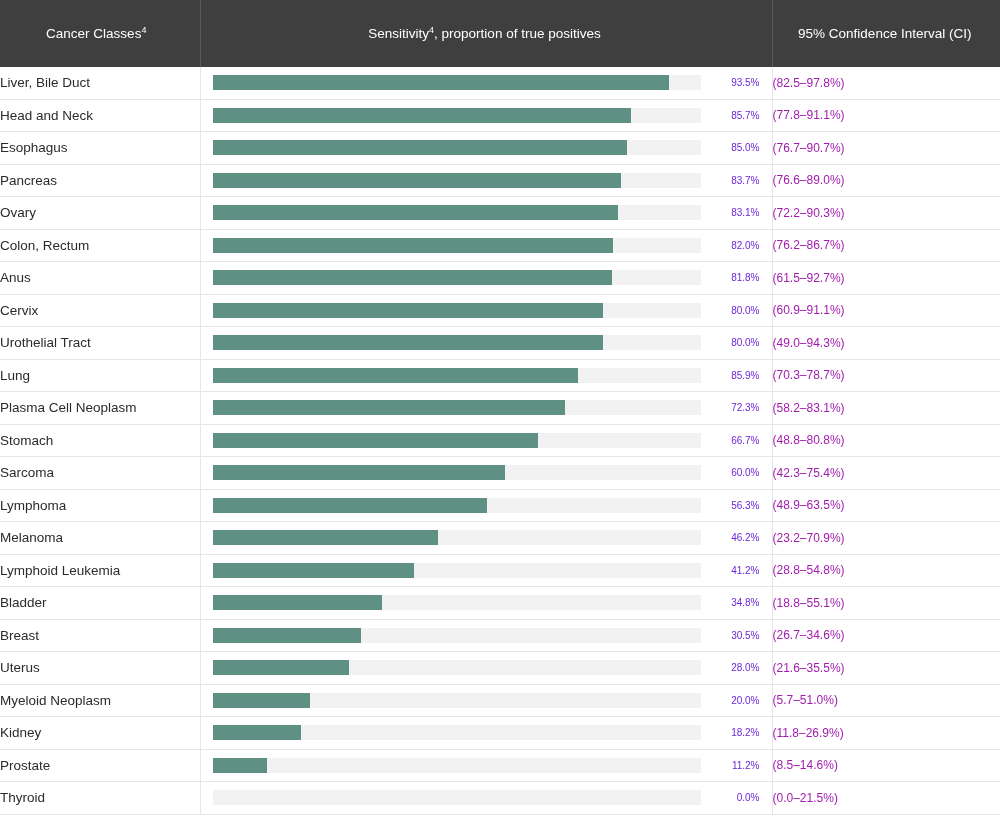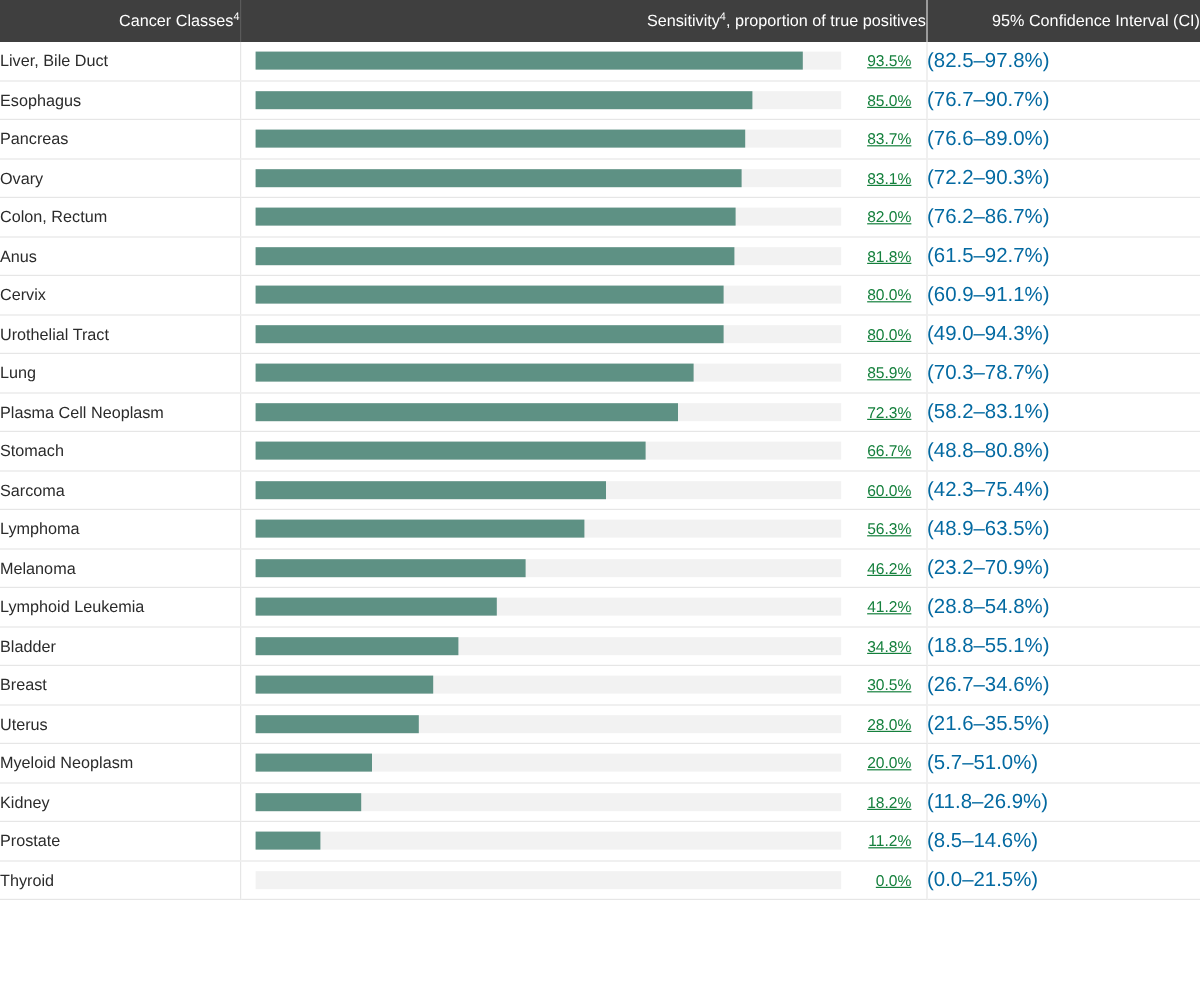--- a/index.html
+++ b/index.html
@@ -23,23 +23,23 @@
 
   
   .thead-row {
     background: #3f3f3f;
     height: 35px;
   }
   .th {
     color: #ffffff;
     font-size: 13.5px;
     font-weight: 400;
-    text-align: right;
+    text-align: center;
     vertical-align: middle;
-    padding: 0;
+    padding: 16px;
     height: 35px;
     line-height: 35px;
     white-space: nowrap;
     overflow: hidden;
   }
   .th-class   { width: 200px; padding-left: 9px; box-sizing: border-box; }
   .th-sens    { width: 572px; padding-left: 13px; box-sizing: border-box;
                 border-left: 1px solid #5a5a5a; }
   .th-ci      { width: 228px; padding-left: 13px; box-sizing: border-box;
                 border-left: 1px solid #5a5a5a; }
@@ -88,34 +88,33 @@
   .fill {
     position: absolute;
     left: 0;
     top: 0;
     bottom: 0;
     background: #5e9184;
   }
   .pct {
     flex: 1 1 auto;
     text-align: right;
-    font-size: 13px;
-    color: #15803d;
+    font-size: 10px;
+    color: #6d28d9;
     padding-right: 2px;
     white-space: nowrap;
-    text-decoration: underline;
   }
 
   .cell-ci {
     width: 228px;
     box-sizing: border-box;
     border-left: 1px solid #e6e6e6;
     padding-left: 13px;
-    font-size: 17px;
-    color: #0369a1;
+    font-size: 12px;
+    color: #a21caf;
     white-space: nowrap;
     overflow: hidden;
   }
 </style>
 </head>
 <body>
 
 <table class="table">
   <thead>
     <tr class="thead-row">
@@ -131,20 +130,32 @@
           <div class="bar-wrap">
             <div class="track">
               <div class="fill" style="width: 93.5%;"></div>
             </div>
             <div class="pct">93.5%</div>
           </div>
         </td>
         <td class="cell-ci">(82.5–97.8%)</td>
       </tr>
       <tr class="trow">
+        <td class="cell-class"><span>Head and Neck</span></td>
+        <td class="cell-bar">
+          <div class="bar-wrap">
+            <div class="track">
+              <div class="fill" style="width: 85.7%;"></div>
+            </div>
+            <div class="pct">85.7%</div>
+          </div>
+        </td>
+        <td class="cell-ci">(77.8–91.1%)</td>
+      </tr>
+      <tr class="trow">
         <td class="cell-class"><span>Esophagus</span></td>
         <td class="cell-bar">
           <div class="bar-wrap">
             <div class="track">
               <div class="fill" style="width: 85%;"></div>
             </div>
             <div class="pct">85.0%</div>
           </div>
         </td>
         <td class="cell-ci">(76.7–90.7%)</td>

